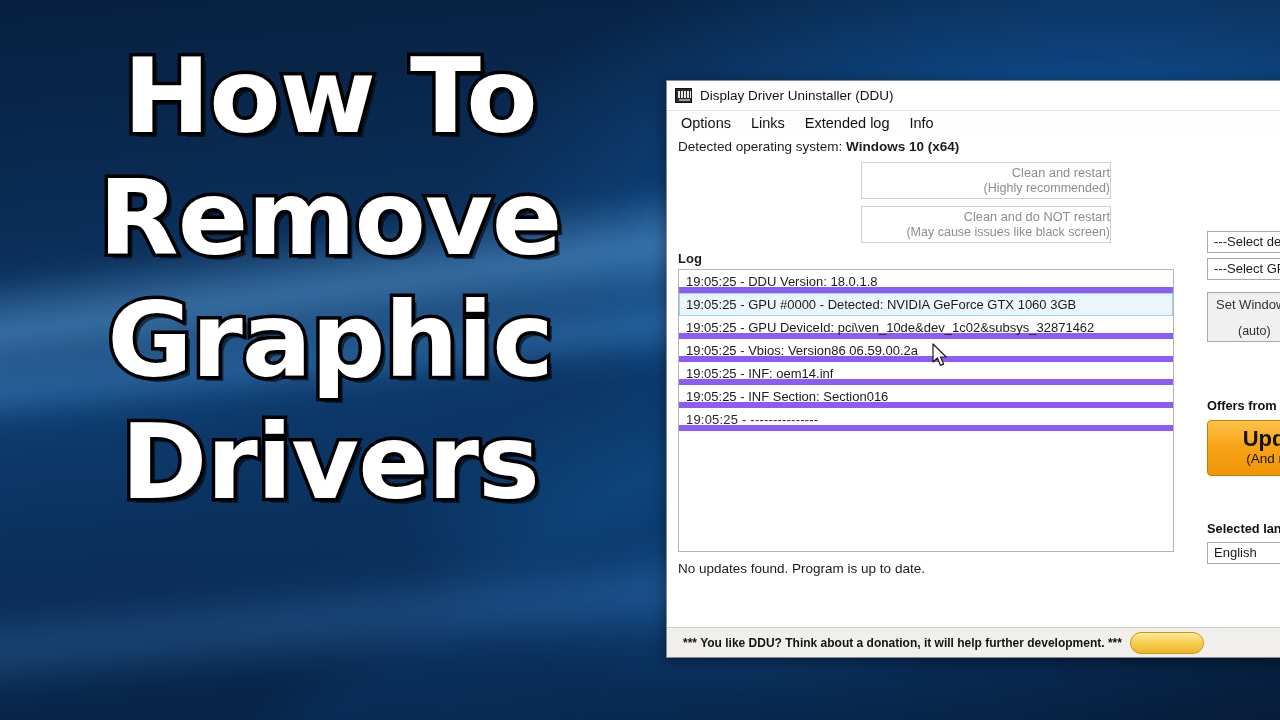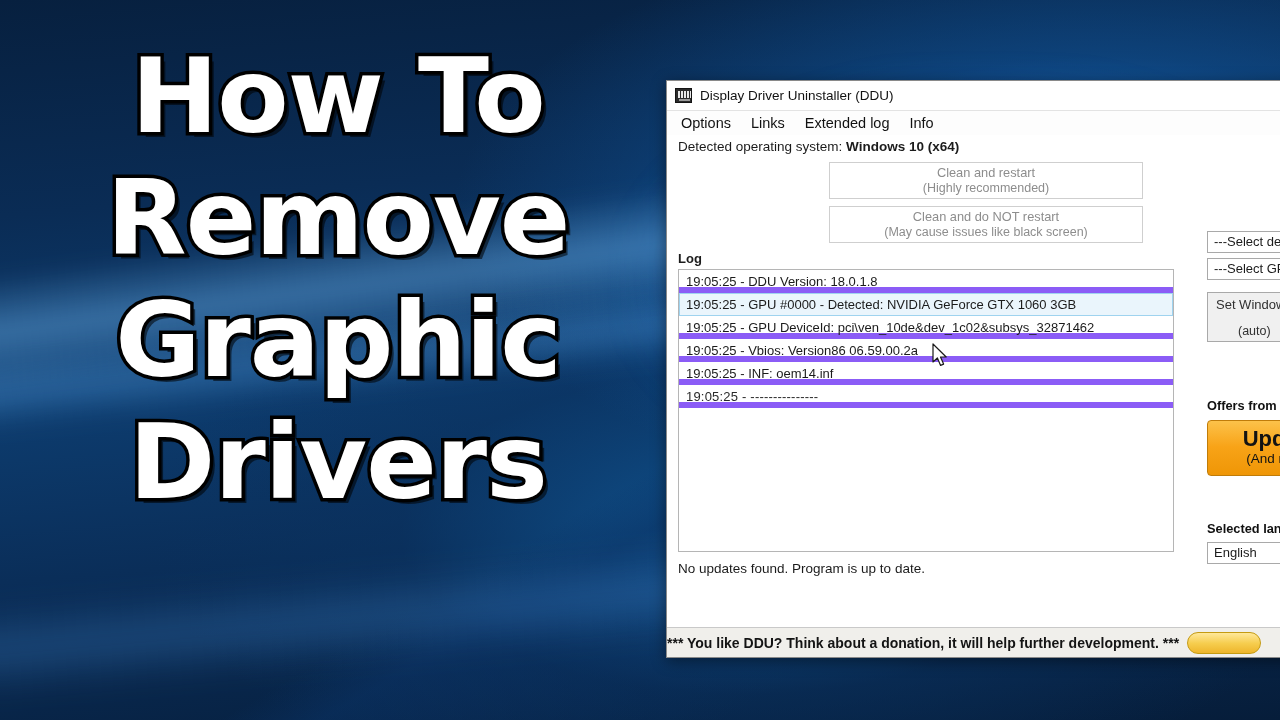--- a/index.html
+++ b/index.html
@@ -62,21 +62,21 @@
     top: 8%;
     width: 58%;
     height: 62%;
     background: radial-gradient(ellipse at 50% 50%, rgba(60,150,240,0.42) 0%, rgba(30,100,190,0.12) 48%, rgba(0,0,0,0) 74%);
     filter: blur(6px);
   }
 
   
   #headline {
     position: absolute;
-    left: 8px;
+    left: 0;
     top: 46px;
     width: 660px;
     text-align: center;
     z-index: 5;
   }
   .headline-line {
     font-family: "DejaVu Sans", sans-serif;
     font-weight: bold;
     font-size: 104px;
     line-height: 0.98;
@@ -161,28 +161,28 @@
 
   #os-row {
     padding: 4px 0 5px 11px;
     font-size: 13.5px;
     white-space: nowrap;
   }
   #os-row b { font-weight: bold; }
 
   .action-btn {
     margin: 0 auto 7px auto;
-    width: 314px;
+    width: 250px;
     height: 37px;
     border: 1px solid #cfcfcf;
     background: #ffffff;
     color: #8d8d8d;
     display: flex;
     flex-direction: column;
-    align-items: center;
+    align-items: flex-end;
     justify-content: center;
     line-height: 1.22;
     font-size: 12.8px;
     cursor: default;
   }
   .action-btn .l2 { font-size: 12.5px; }
   #btn-stack { padding-top: 3px; }
 
   #log-label {
     font-weight: bold;
@@ -230,23 +230,24 @@
     bottom: 0;
     width: 100%;
     height: 30px;
     background: #f0efeb;
     border-top: 1px solid #c9c9c9;
     display: flex;
     align-items: center;
   }
   #donation-text {
     font-weight: bold;
-    font-size: 14px;
+    font-size: 12px;
     color: #141414;
     white-space: nowrap;
+    margin-left: 16px;
   }
   #donate-button {
     margin-left: 8px;
     width: 74px;
     height: 22px;
     border-radius: 11px;
     border: 1px solid #c59b12;
     background: linear-gradient(to bottom, #ffe89a 0%, #f6cd4e 52%, #eeb52c 100%);
     flex: none;
     cursor: pointer;
@@ -394,20 +395,21 @@
   </div>
 
   <div id="log-label">Log</div>
 
   <div id="log-list">
     <div class="log-row">19:05:25 - DDU Version: 18.0.1.8</div>
     <div class="log-row selected">19:05:25 - GPU #0000 - Detected: NVIDIA GeForce GTX 1060 3GB</div>
     <div class="log-row">19:05:25 - GPU DeviceId: pci\ven_10de&amp;dev_1c02&amp;subsys_32871462</div>
     <div class="log-row">19:05:25 - Vbios: Version86 06.59.00.2a</div>
     <div class="log-row">19:05:25 - INF: oem14.inf</div>
+    <div class="log-row">19:05:25 - INF Section: Section016</div>
     <div class="log-row divider">19:05:25 - ---------------</div>
   </div>
 
   <div id="status-text">No updates found. Program is up to date.</div>
 
   <div id="right-panel">
     <div class="select-box">---Select device type---</div>
     <div class="select-box">---Select GPU---</div>
 
     <div id="set-window-btn">

